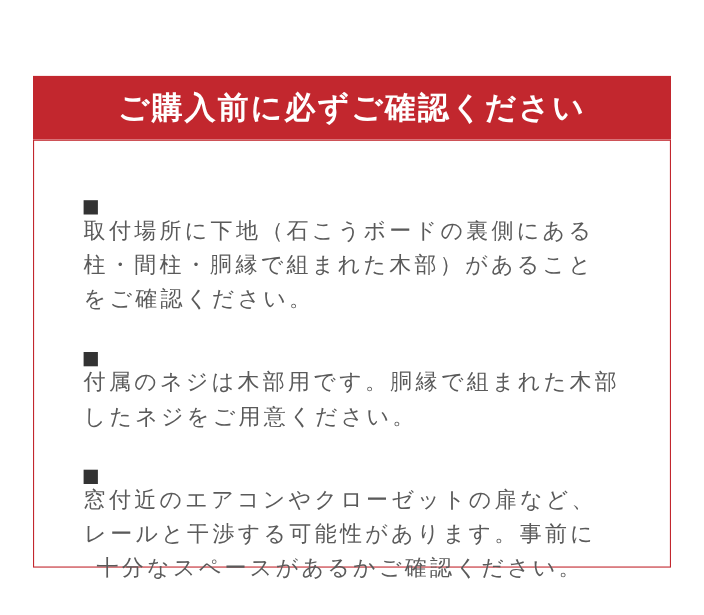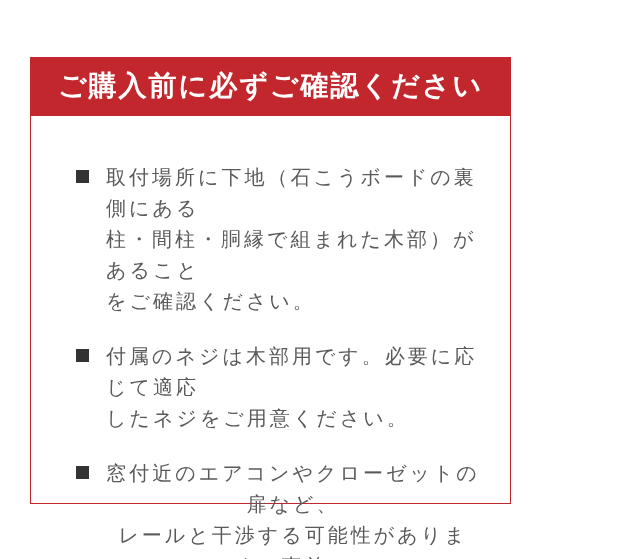--- a/index.html
+++ b/index.html
@@ -19,22 +19,22 @@
   }
   .canvas {
     position: relative;
     width: 640px;
     height: 559px;
     background: var(--page-bg);
   }
   .notice-panel {
     position: absolute;
     left: 30px;
-    top: 57px;
-    width: 481px;
+    top: 69px;
+    width: 580px;
   }
   .header-bar {
     width: 100%;
     height: 58px;
     background: var(--accent-red);
     display: flex;
     align-items: center;
     justify-content: center;
   }
   .header-title {
@@ -48,20 +48,21 @@
     width: 100%;
     height: 389px;
     background: var(--page-bg);
     border: 1px solid var(--accent-red);
     padding: 46px 30px 0 45px;
   }
   .notice-item {
     display: flex;
     align-items: flex-start;
     margin-bottom: 24px;
+    flex-direction: column;
   }
   .notice-item:last-child { margin-bottom: 0; text-align: center; }
   .bullet {
     flex: none;
     width: 13px;
     height: 13px;
     margin-top: 8px;
     margin-right: 17px;
     background: var(--bullet-dark);
   }
@@ -87,21 +88,21 @@
 
       <div class="notice-item">
         <span class="bullet"></span>
         <p class="item-text">取付場所に下地（石こうボードの裏側にある
 柱・間柱・胴縁で組まれた木部）があること
 をご確認ください。</p>
       </div>
 
       <div class="notice-item">
         <span class="bullet"></span>
-        <p class="item-text">付属のネジは木部用です。必要に応じて適応
+        <p class="item-text">付属のネジは木部用です。胴縁で組まれた木部
 したネジをご用意ください。</p>
       </div>
 
       <div class="notice-item">
         <span class="bullet"></span>
         <p class="item-text">窓付近のエアコンやクローゼットの扉など、
 レールと干渉する可能性があります。事前に
 十分なスペースがあるかご確認ください。</p>
       </div>
 

